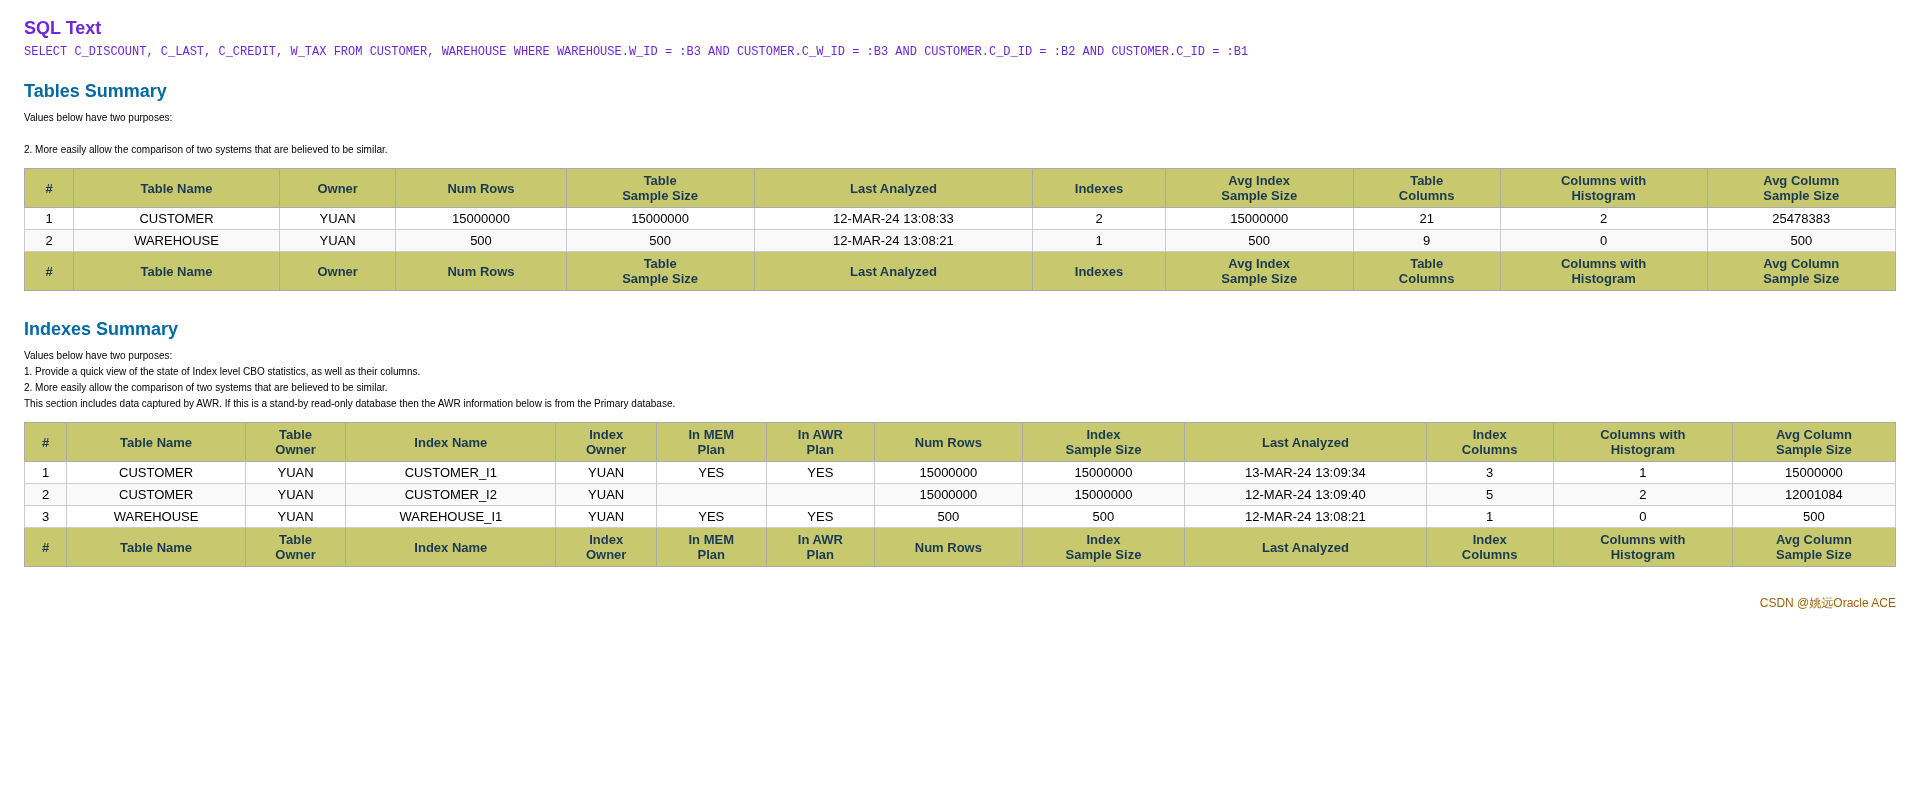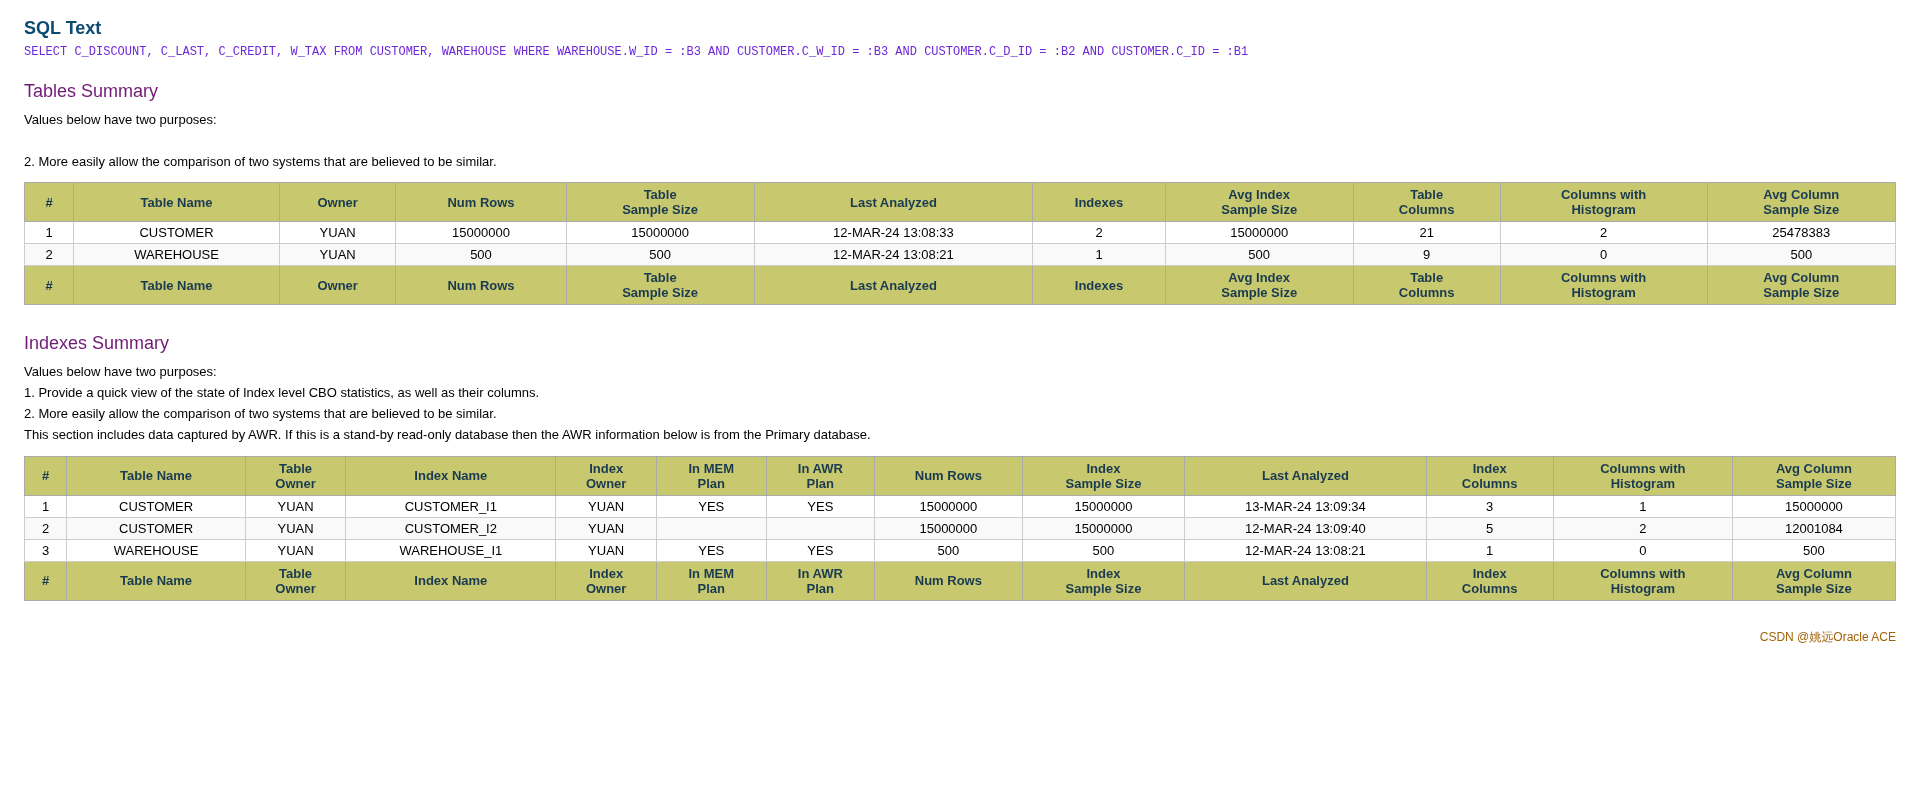--- a/index.html
+++ b/index.html
@@ -4,39 +4,39 @@
   <style>
     * { margin: 0; padding: 0; box-sizing: border-box; }
     body {
       font-family: Arial, sans-serif;
       font-size: 13px;
       background: #fff;
       color: #000;
       padding: 18px 24px;
     }
     .sql-label {
-      color: #0c4a6e;
+      color: #6d28d9;
       font-size: 18px;
       font-weight: bold;
       margin-bottom: 6px;
     }
     .sql-text {
       font-family: 'Courier New', monospace;
       font-size: 12px;
       margin-bottom: 22px;
       color: #6d28d9;
     }
     .section-title {
-      color: #701a75;
+      color: #0369a1;
       font-size: 18px;
-      font-weight: normal;
+      font-weight: bold;
       margin-bottom: 8px;
     }
     .description {
-      font-size: 13px;
+      font-size: 10px;
       margin-bottom: 10px;
       line-height: 1.6;
     }
     table {
       border-collapse: collapse;
       width: 100%;
       margin-bottom: 28px;
       font-size: 13px;
     }
     th {

